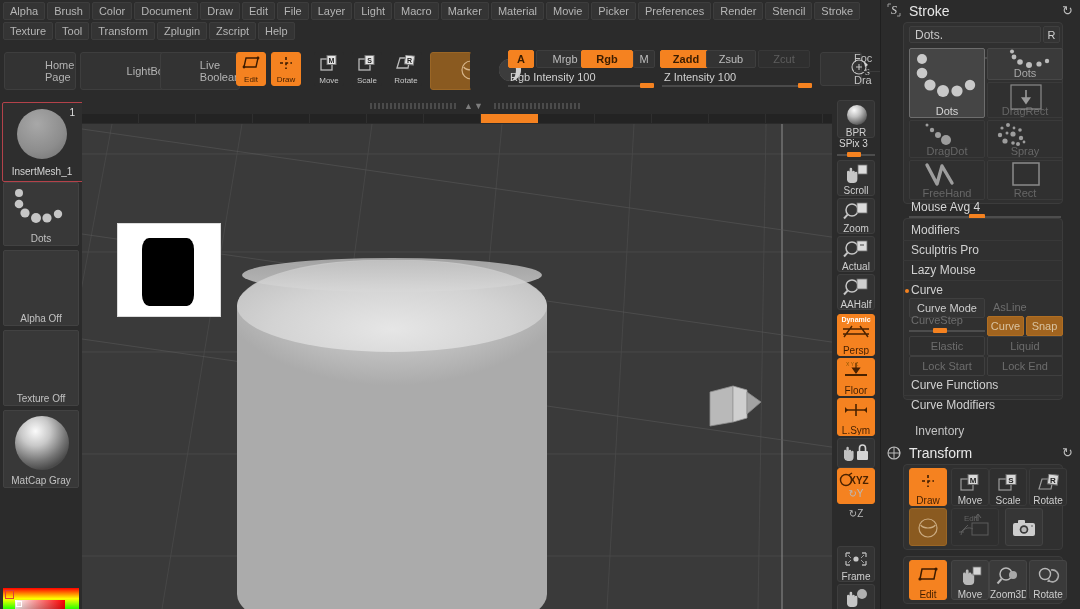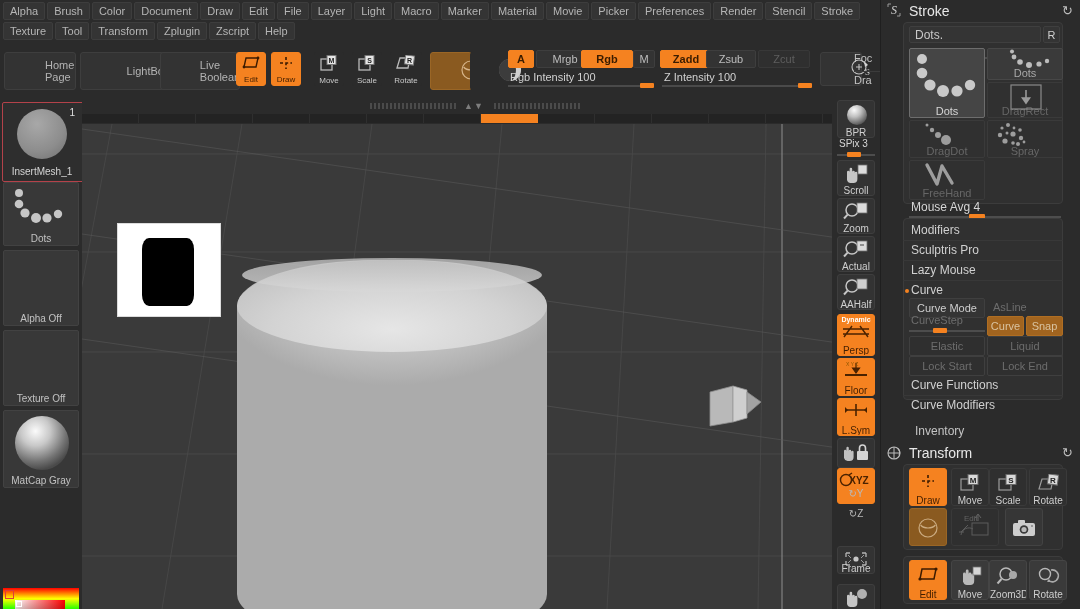--- a/index.html
+++ b/index.html
@@ -591,21 +591,21 @@
               <path d="M17.5 9 v-3 a3 3 0 0 1 6 0 v3" fill="none" stroke="#d5d5d5" stroke-width="1.6"></path>
             </svg></span>
         </div>
         <div class="rbtn on" style="top: 370px; height: 36px;">
           <span class="gl" style="top: 3px;"><svg width="34" height="16" viewBox="0 0 34 16">
               <circle cx="7" cy="8" r="5.5" fill="none" stroke="#4a2200" stroke-width="1.4"></circle>
               <path d="M10 3 l3 -2" stroke="#4a2200" stroke-width="1.4"></path>
               <text x="20" y="12" font-size="10" font-weight="bold" fill="#4a2200" text-anchor="middle" font-family="Liberation Sans">XYZ</text>
             </svg></span>
         </div>
-        <div class="rbtn" style="top: 448px; height: 28px; text-decoration: underline;">
+        <div class="rbtn" style="top: 448px; height: 36px; text-decoration: underline;">
           <span class="gl" style="top: 3px;"><svg width="26" height="18" viewBox="0 0 26 18">
               <circle cx="13" cy="9" r="2.6" fill="#c6c6c6"></circle>
               <path d="M3 3 h4 M3 3 v4 M23 3 h-4 M23 3 v4 M3 15 h4 M3 15 v-4 M23 15 h-4 M23 15 v-4" stroke="#b4b4b4" stroke-width="1.3" fill="none"></path>
               <path d="M8 8 L5 5 M18 8 L21 5 M8 10 L5 13 M18 10 L21 13" stroke="#9b9b9b" stroke-width="1"></path>
             </svg></span>
           <span class="lbl">Frame</span>
         </div>
         <div class="rbtn" style="top: 486px; height: 36px;">
           <span class="gl" style="top: 3px;"><svg width="26" height="20" viewBox="0 0 26 20">
               <path d="M4 16 v-8 a1.3 1.3 0 0 1 2.6 0 v-3 a1.3 1.3 0 0 1 2.6 0 v3 a1.3 1.3 0 0 1 2.6 0 v1 a1.3 1.3 0 0 1 2.6 0 v6 a4 4 0 0 1 -4 4 h-2 a4 4 0 0 1 -4.4 -3 z" fill="#c6c6c6"></path>
@@ -705,20 +705,26 @@
       <span class="sl faded">Spray</span>
     </div>
 
     <div class="strokeicon" style="left:28px;top:160px;width:76px;height:40px;background:#303030;border-color:#3a3a3a;">
       <svg width="50" height="28" viewBox="0 0 50 28" style="position:absolute;left:10px;top:1px;">
         <path d="M7 3 L17 22 L22 4 L32 21" fill="none" stroke="#9d9d9d" stroke-width="3.4" stroke-linecap="round" stroke-linejoin="round"></path>
       </svg>
       <span class="sl faded">FreeHand</span>
     </div>
 
+    <div class="strokeicon" style="left:106px;top:160px;width:76px;height:40px;background:#303030;border-color:#3a3a3a;">
+      <svg width="28" height="26" viewBox="0 0 28 26" style="position:absolute;left:24px;top:1px;">
+        <rect x="1" y="1" width="26" height="22" fill="none" stroke="#8a8a8a" stroke-width="1.5"></rect>
+      </svg>
+      <span class="sl faded">Rect</span>
+    </div>
 
     <div class="pslider" style="left:28px;top:202px;width:152px;">
       <div class="lb">Mouse Avg 4</div>
       <div class="t"></div>
       <div class="h" style="left:60px;"></div>
     </div>
 
     <div class="group" style="top:218px;height:182px;"></div>
     <div class="prow" style="left:22px;top:221px;">
       <span>Modifiers</span>

